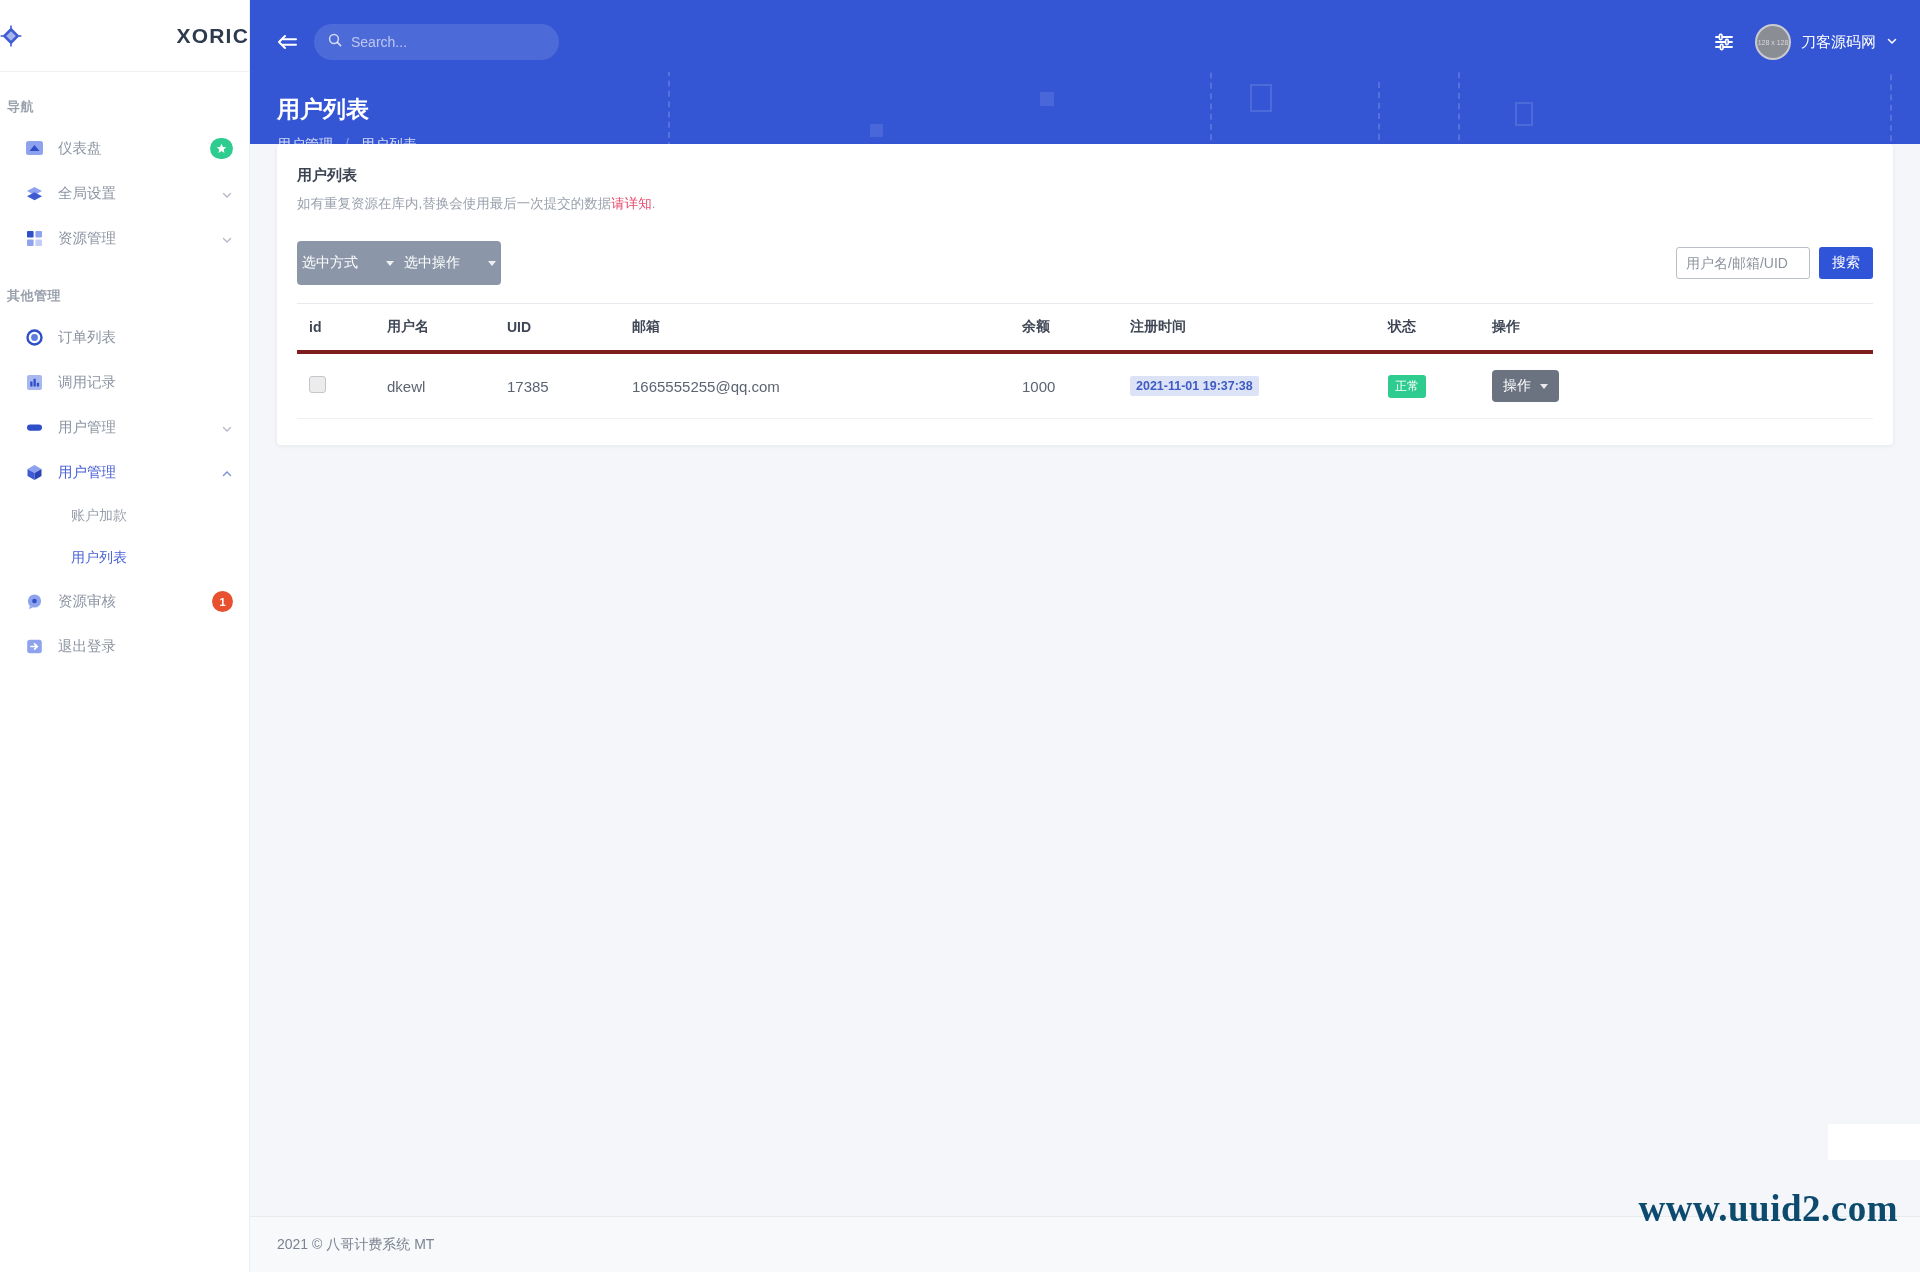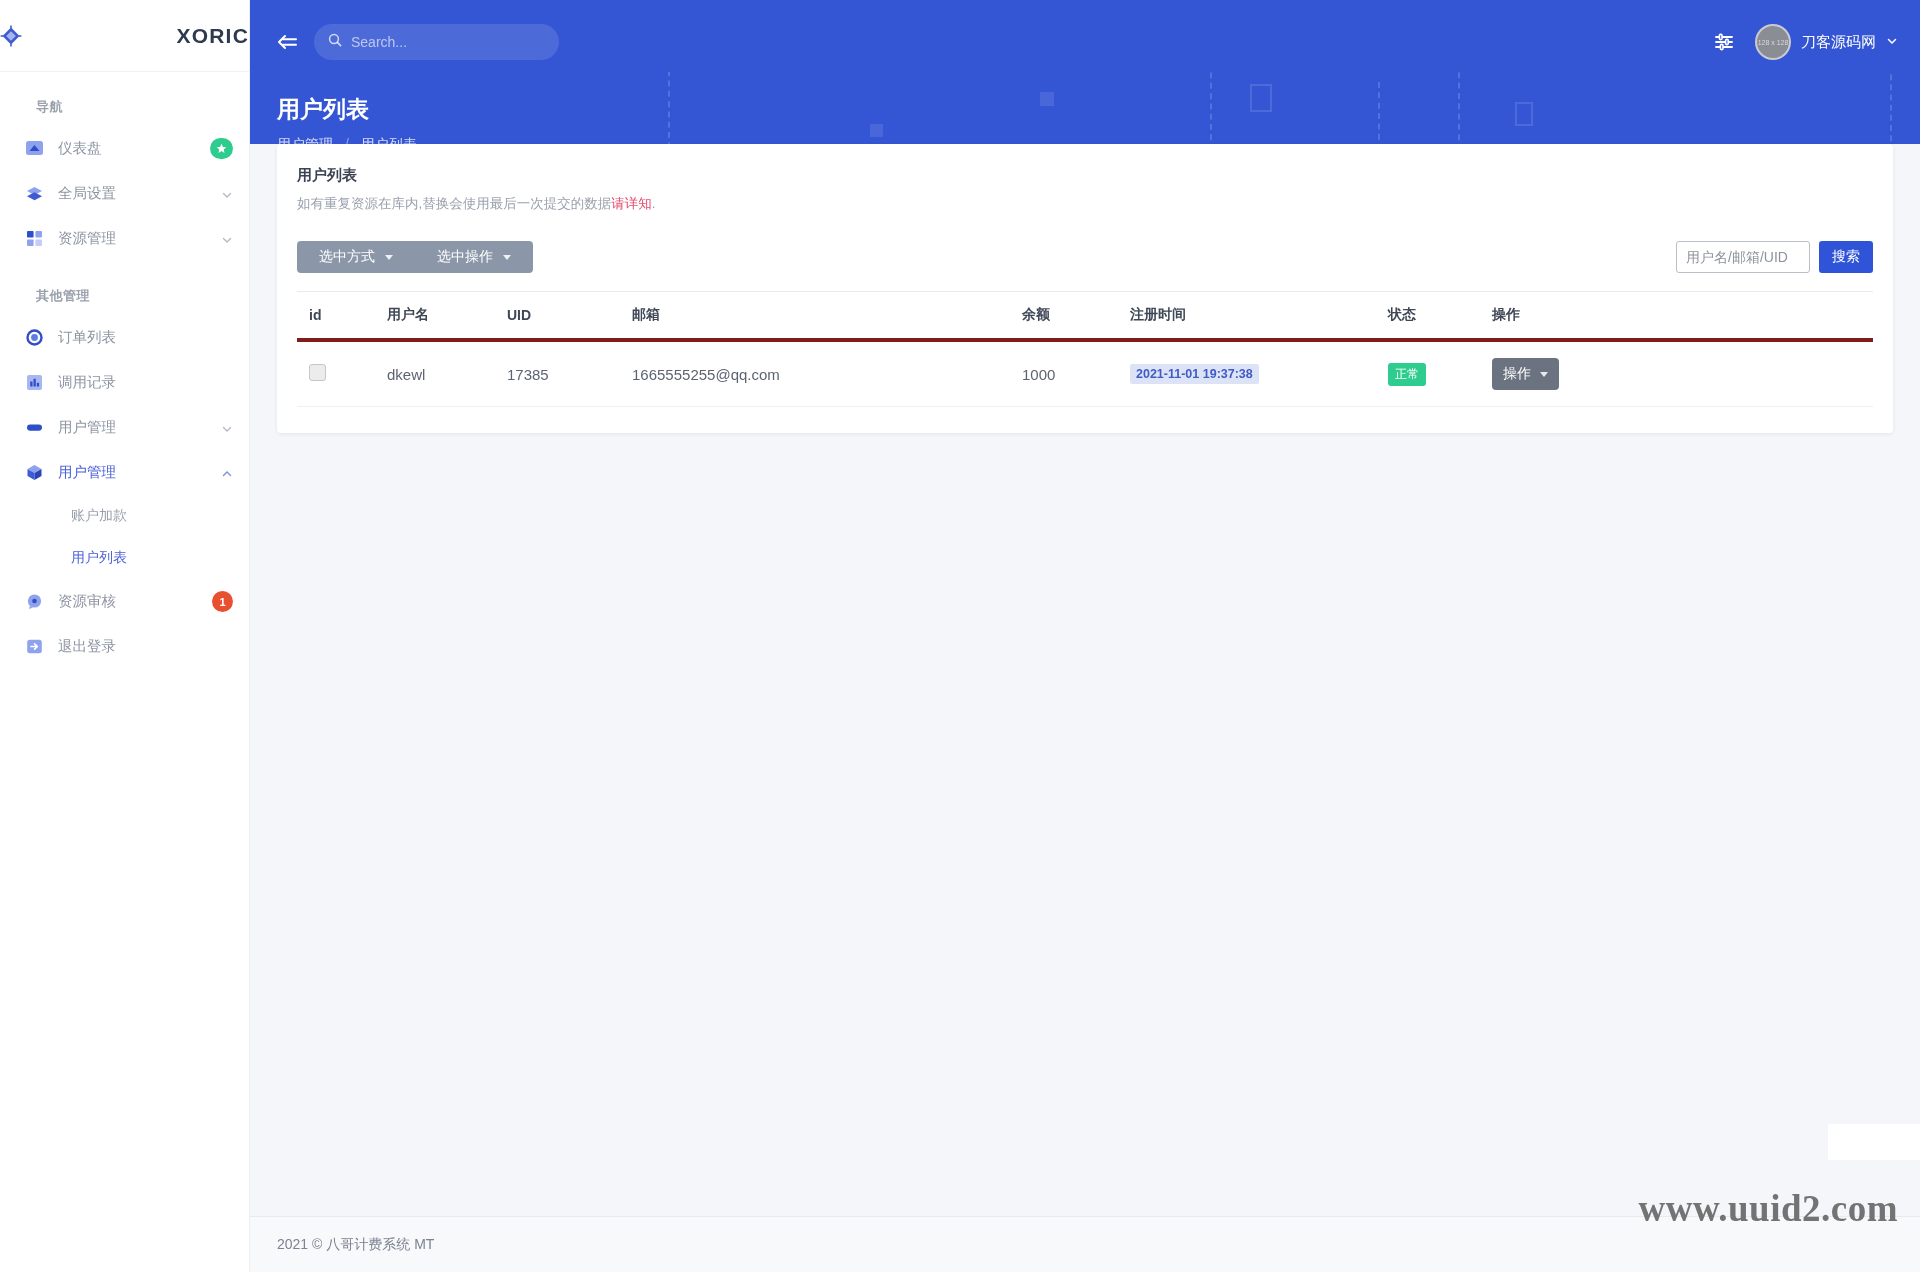--- a/index.html
+++ b/index.html
@@ -26,21 +26,21 @@
     gap: 9px;
     border-bottom: 1px solid #f0f1f5;
   }
   .brand-mark { width: 22px; height: 22px; position: relative; }
   .brand-name {
     font-size: 21px; font-weight: bold; color: #2e3a4e;
     letter-spacing: 1.2px;
   }
   .nav-section {
     font-size: 13px; font-weight: bold; color: #9aa1ad;
-    padding: 26px 0 10px 36px;
+    padding: 26px 0 10px 7px;
     letter-spacing: .5px;
   }
   .nav-item {
     display: flex; align-items: center;
     height: 45px; padding: 0 16px 0 24px;
     font-size: 14.5px; color: #8c94a3;
     cursor: pointer; position: relative;
   }
   .nav-item.active-parent { color: #4a62d6; }
   .nav-ico {
@@ -123,22 +123,22 @@
     position: relative; z-index: 3;
   }
   .card-title { font-size: 15px; font-weight: bold; color: #3b4252; }
   .card-desc { font-size: 13.5px; color: #9aa1ad; margin-top: 10px; }
   .card-desc a { color: #e74c6f; text-decoration: none; }
 
   .toolbar { display: flex; align-items: center; margin-top: 28px; }
   .btn-group { display: flex; }
   .btn-gray {
     background: #8b97a8; color: #fff; font-size: 14px;
-    height: 32px; padding: 0 22px;
-    display: flex; align-items: center; gap: 10px;
+    height: 44px; padding: 0 5px;
+    display: flex; align-items: center; gap: 28px;
     border: none; cursor: pointer;
   }
   .btn-gray:first-child { border-radius: 4px 0 0 4px; }
   .btn-gray:last-child { border-radius: 0 4px 4px 0; }
   .caret-d {
     width: 0; height: 0;
     border-left: 4.5px solid transparent; border-right: 4.5px solid transparent;
     border-top: 5px solid currentColor; opacity: .85;
   }
   .search-right { margin-left: auto; display: flex; align-items: center; }
@@ -195,21 +195,21 @@
 
   .footer {
     height: 56px; flex: 0 0 56px;
     border-top: 1px solid #e7eaef; background: #f8f9fb;
     display: flex; align-items: center; padding-left: 27px;
     font-size: 14px; color: #7b8292;
   }
   .watermark {
     position: absolute; right: 22px; bottom: 42px;
     font-family: "Liberation Serif", "DejaVu Serif", serif;
-    font-size: 37px; font-weight: bold; color: #737373;
+    font-size: 37px; font-weight: bold; color: #0c4a6e;
     letter-spacing: .5px; pointer-events: none; z-index: 20; margin-left: 30px;
   }
   .scroll-ghost {
     position: absolute; right: 0; bottom: 56px; width: 92px; height: 36px;
     background: #ffffff; z-index: 9;
   }
 </style>
 </head>
 <body>
 

